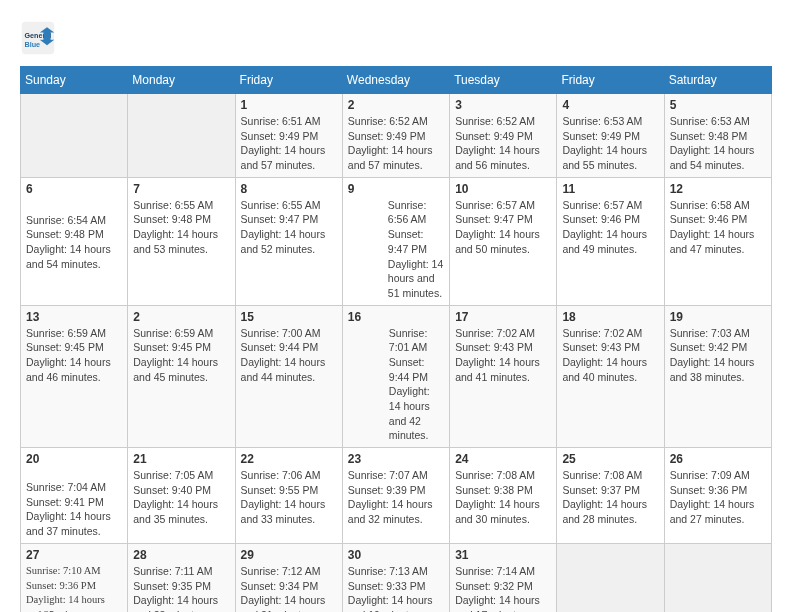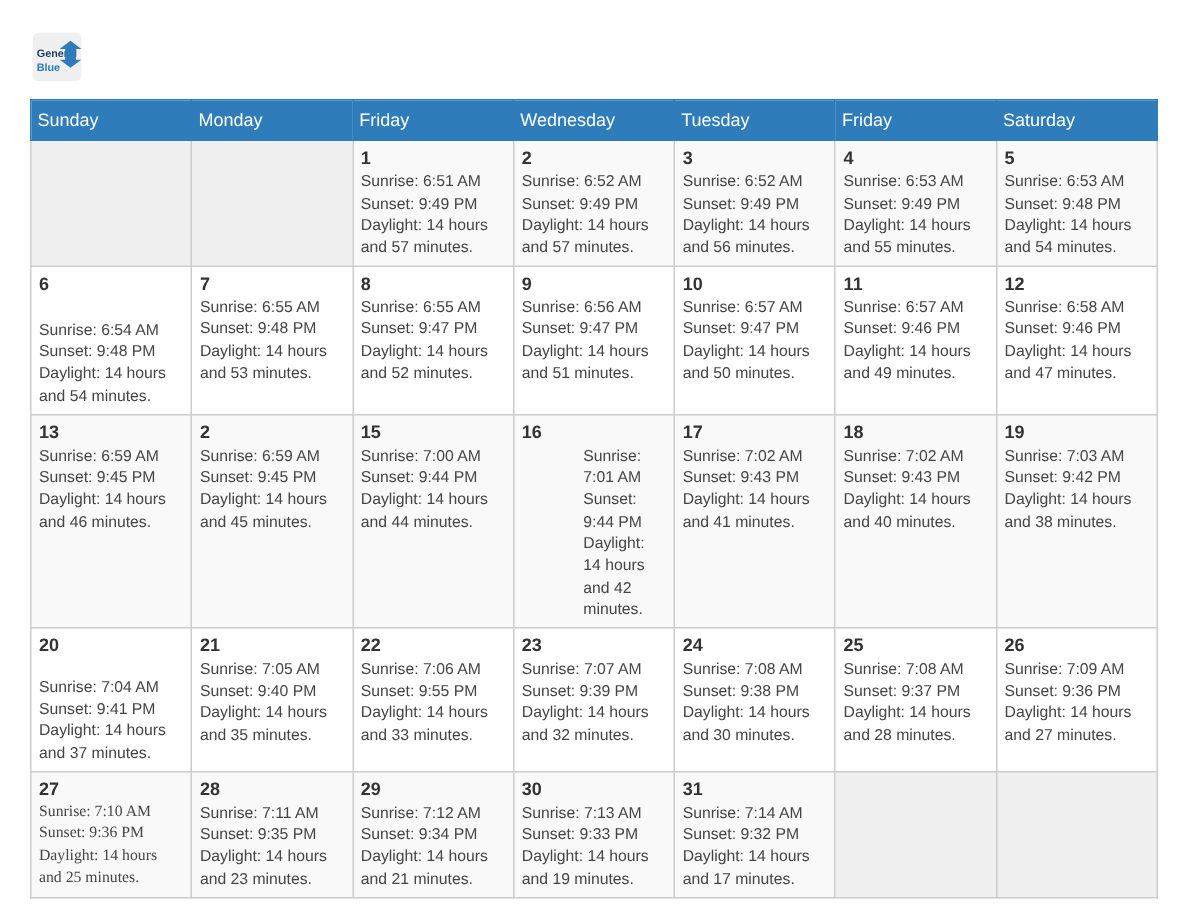--- a/index.html
+++ b/index.html
@@ -161,21 +161,21 @@
 Daylight: 14 hours and 53 minutes.</div>
         </td>
         <td>
           <span class="day-num">8</span>
           <div class="day-info" style="white-space: pre-line;">Sunrise: 6:55 AM
 Sunset: 9:47 PM
 Daylight: 14 hours and 52 minutes.</div>
         </td>
         <td>
           <span class="day-num">9</span>
-          <div class="day-info" style="white-space: pre-line;">Sunrise: 6:56 AM
+          <div class="day-info" style="white-space: pre-line; margin-left: 40px;">Sunrise: 6:56 AM
 Sunset: 9:47 PM
 Daylight: 14 hours and 51 minutes.</div>
         </td>
         <td>
           <span class="day-num">10</span>
           <div class="day-info" style="white-space: pre-line;">Sunrise: 6:57 AM
 Sunset: 9:47 PM
 Daylight: 14 hours and 50 minutes.</div>
         </td>
         <td>

